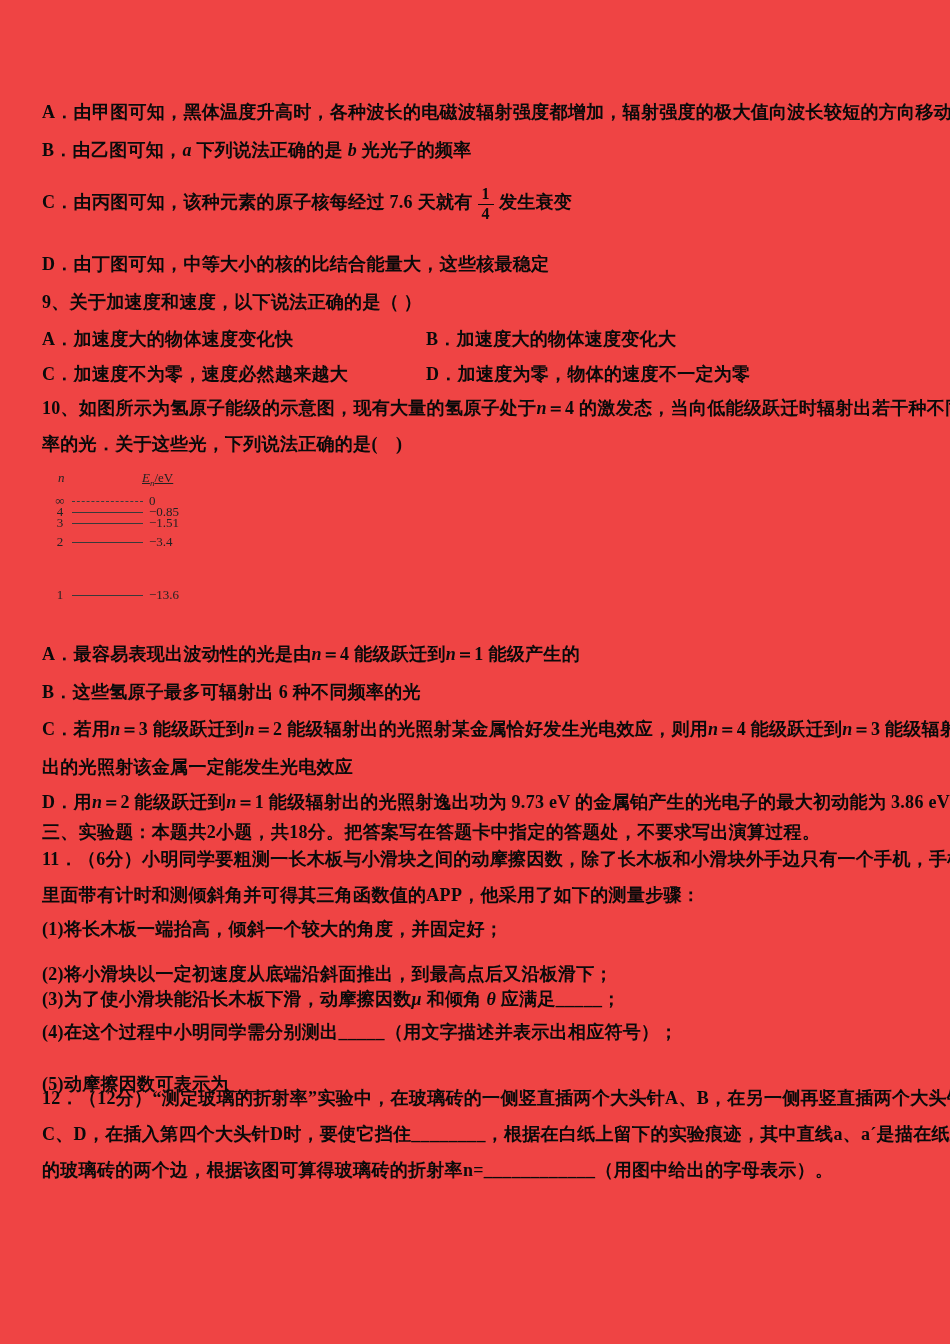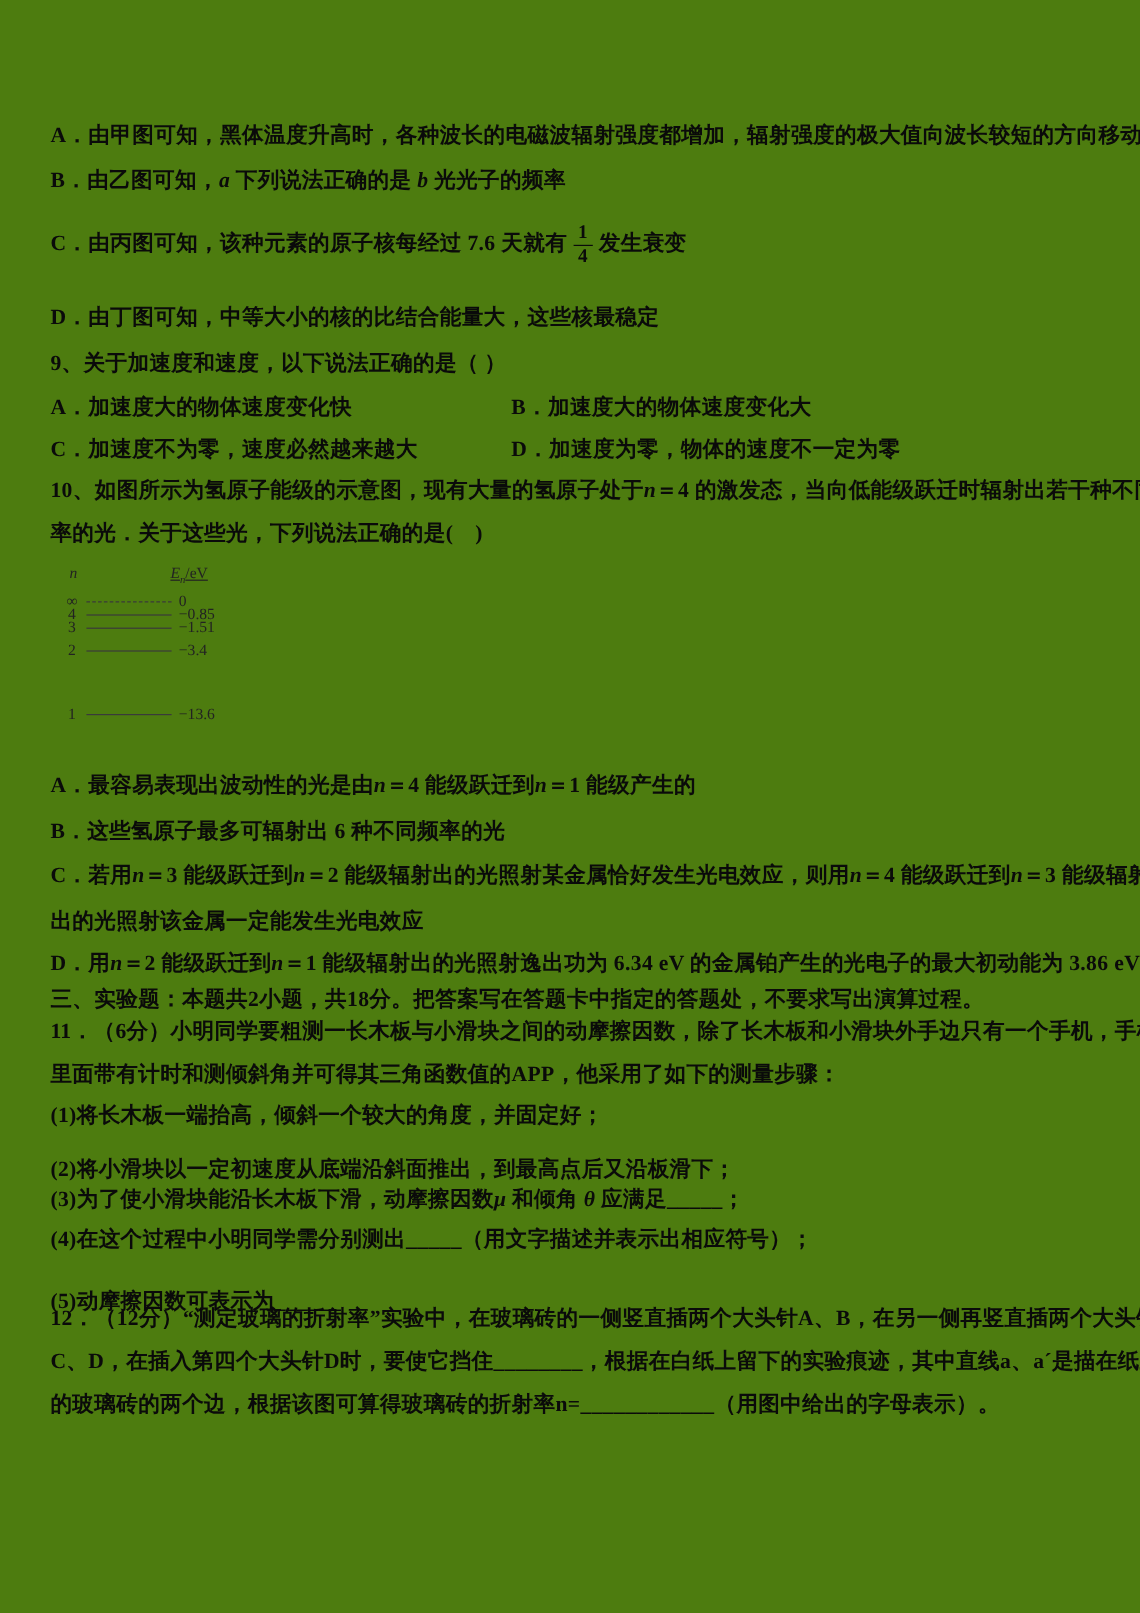--- a/index.html
+++ b/index.html
@@ -1,19 +1,19 @@
 <!DOCTYPE html>
 <html><head>
 <meta charset="utf-8">
 <style>
   html,body{margin:0;padding:0;background:#fff;}
   .page{
     position:relative;
     width:950px;height:1344px;
-    background:#4d7c0f;
+    background:#ef4444;
     font-family:"Liberation Serif","DejaVu Serif",serif;
     font-weight:bold;
     color:#0a0a0a;
     overflow:hidden;
   }
   .line{
     position:absolute;
     left:42px;
     margin:0;
     font-size:18px;
@@ -113,21 +113,21 @@
   </div>
 
   <p class="line" style="top:642px"><span>A．最容易表现出波动性的光是由</span><i>n</i><span>＝4 能级跃迁到</span><i>n</i><span>＝1 能级产生的</span></p>
 
   <p class="line" style="top:680px">B．这些氢原子最多可辐射出 6 种不同频率的光</p>
 
   <p class="line" style="top:717px"><span>C．若用</span><i>n</i><span>＝3 能级跃迁到</span><i>n</i><span>＝2 能级辐射出的光照射某金属恰好发生光电效应，则用</span><i>n</i><span>＝4 能级跃迁到</span><i>n</i><span>＝3 能级辐射</span></p>
 
   <p class="line" style="top:755px">出的光照射该金属一定能发生光电效应</p>
 
-  <p class="line" style="top:790px"><span>D．用</span><i>n</i><span>＝2 能级跃迁到</span><i>n</i><span>＝1 能级辐射出的光照射逸出功为 6.34 eV 的金属铂产生的光电子的最大初动能为 3.86 eV</span></p>
+  <p class="line" style="top:790px"><span>D．用</span><i>n</i><span>＝2 能级跃迁到</span><i>n</i><span>＝1 能级辐射出的光照射逸出功为 9.73 eV 的金属铂产生的光电子的最大初动能为 3.86 eV</span></p>
 
   <p class="line" style="top:820px">三、实验题：本题共2小题，共18分。把答案写在答题卡中指定的答题处，不要求写出演算过程。</p>
 
   <p class="line" style="top:847px">11．（6分）小明同学要粗测一长木板与小滑块之间的动摩擦因数，除了长木板和小滑块外手边只有一个手机，手机</p>
   <p class="line" style="top:883px">里面带有计时和测倾斜角并可得其三角函数值的APP，他采用了如下的测量步骤：</p>
   <p class="line" style="top:917px">(1)将长木板一端抬高，倾斜一个较大的角度，并固定好；</p>
   <p class="line" style="top:962px">(2)将小滑块以一定初速度从底端沿斜面推出，到最高点后又沿板滑下；</p>
   <p class="line" style="top:987px"><span>(3)为了使小滑块能沿长木板下滑，动摩擦因数</span><i>μ</i><span> 和倾角 </span><i>θ</i><span> 应满足_____；</span></p>
   <p class="line" style="top:1020px">(4)在这个过程中小明同学需分别测出_____（用文字描述并表示出相应符号）；</p>
   <p class="line" style="top:1072px">(5)动摩擦因数可表示为______</p>

